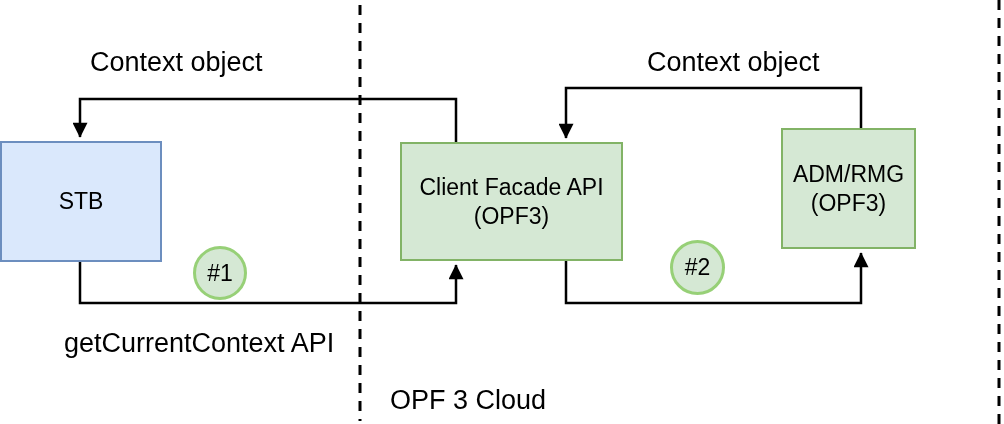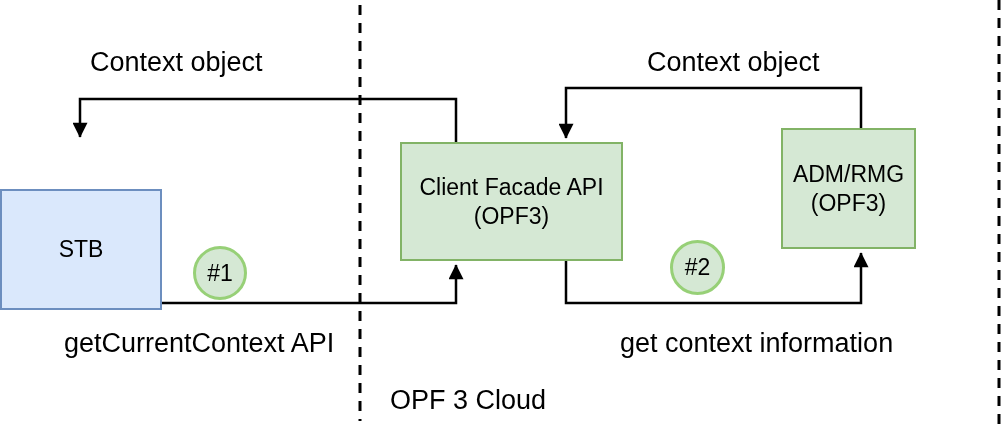--- a/index.html
+++ b/index.html
@@ -21,21 +21,21 @@
     flex-direction:column;
     align-items:center;
     justify-content:center;
     text-align:center;
     font-size:23px;
     line-height:1.25;
   }
   .node-blue  { background:#dae8fc; border:2px solid #6c8ebf; }
   .node-green { background:#d5e8d4; border:2px solid #82b366;justify-content:center; }
 
-  #node-stb           { left:0px;   top:141px; width:162px; height:121px;margin-top:48px; }
+  #node-stb           { left:0px;   top:141px; width:162px; height:121px; }
   #node-client-facade { left:400px; top:142px; width:223px; height:119px; }
   #node-adm-rmg       { left:781px; top:128px; width:135px; height:121px; }
 
   .badge {
     position:absolute;
     box-sizing:border-box;
     border-radius:50%;
     background:#d5e8d4;
     border:3px solid #97d077;
     display:flex;
@@ -103,17 +103,16 @@
   <div class="badge" id="badge-2">
     <span>#2</span>
   </div>
 
   <div class="flabel" id="lbl-context-left">Context object</div>
 
   <div class="flabel" id="lbl-context-right">Context object</div>
 
   <div class="flabel" id="lbl-get-current">getCurrentContext API</div>
 
-  <div class="flabel" id="lbl-get-info">get context information</div>
 
   <div class="flabel" id="lbl-cloud">OPF 3 Cloud</div>
 
 </div>
 
 </body></html>

